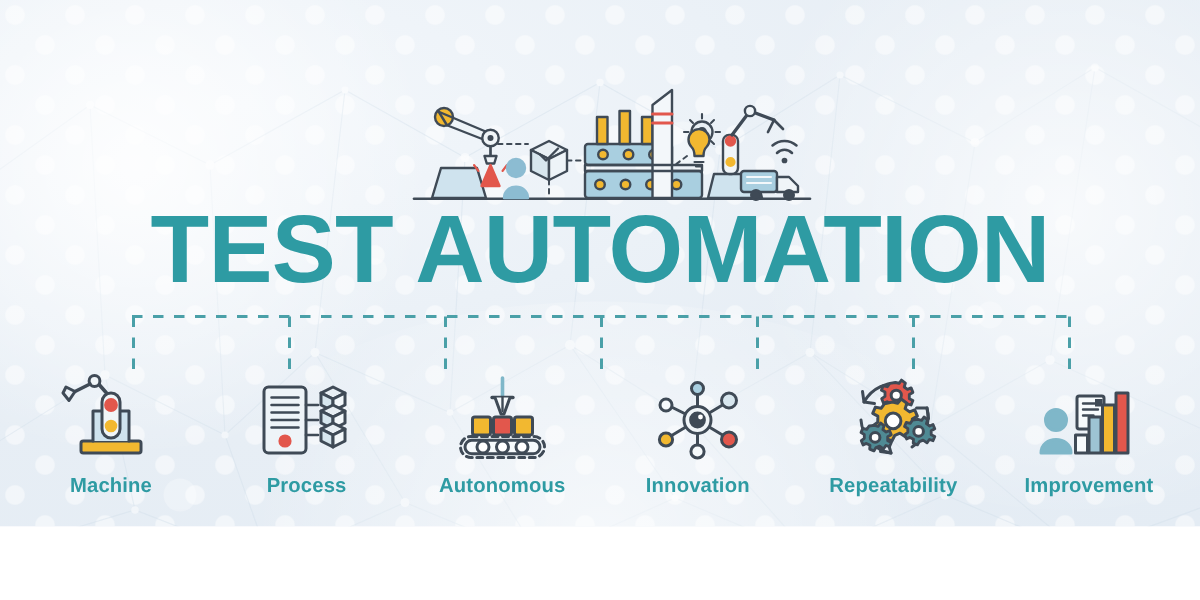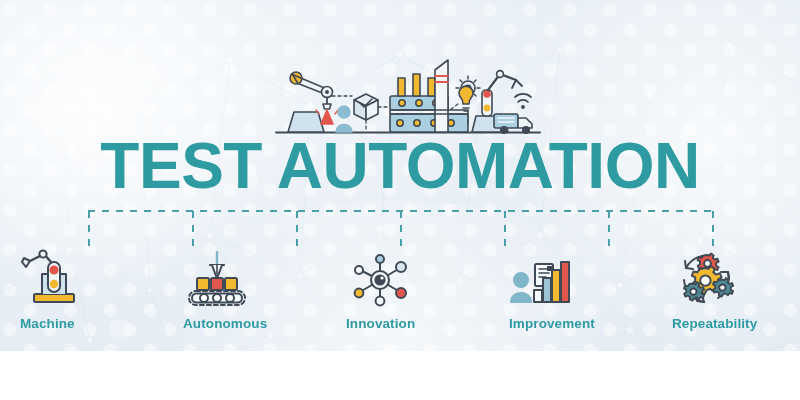--- a/index.html
+++ b/index.html
@@ -100,21 +100,21 @@
     width: 760px;
     height: 100px;
     display: flex;
     align-items: flex-start;
     justify-content: space-between;
   }
   .icon-cell {
     width: 108px;
     display: flex;
     flex-direction: column;
-    align-items: flex-start;
+    align-items: center;
   }
   .icon-art {
     width: 68px;
     height: 62px;
     display: block;
   }
   .icon-label {
     margin-top: 6px;
     font-size: 13.5px;
     font-weight: 700;
@@ -301,20 +301,43 @@
           <circle cx="34" cy="36" r="3.2" fill="#f2b830" stroke="#f2b830"></circle>
           <path d="M31 14 L24 6" stroke-width="2.4"></path>
           <circle cx="23" cy="6" r="3.6" fill="#f0f5f8"></circle>
           <path d="M20 8 L10 13" stroke-width="2.4"></path>
           <path d="M10 13 L4 10 M10 13 L6 19 M4 10 L2 14 M6 19 L2 14" stroke-width="2"></path>
         </g>
       </svg>
       <div class="icon-label">Machine</div>
     </div>
 
+    <div class="icon-cell">
+      <svg class="icon-art" viewBox="0 0 68 62">
+        <g stroke="#3f4a56" stroke-width="2" fill="none" stroke-linejoin="round" stroke-linecap="round">
+          <rect x="6" y="10" width="28" height="44" rx="3" fill="#eef4f8"></rect>
+          <path d="M11 17 h18 M11 22 h18 M11 27 h18 M11 32 h18 M11 37 h18" stroke-width="1.7"></path>
+          <circle cx="20" cy="46" r="3.4" fill="#e2574c" stroke="#e2574c"></circle>
+          <path d="M34 22 h8 M34 32 h8 M34 42 h8" stroke-width="1.8"></path>
+
+          <path d="M44 14 L52 10 L60 14 L52 18 Z" fill="#e8eff4"></path>
+          <path d="M44 14 L44 22 L52 26 L52 18 Z" fill="#d7e6ee"></path>
+          <path d="M52 18 L52 26 L60 22 L60 14 Z" fill="#f3f8fb"></path>
+
+          <path d="M44 26 L52 22 L60 26 L52 30 Z" fill="#e8eff4"></path>
+          <path d="M44 26 L44 34 L52 38 L52 30 Z" fill="#d7e6ee"></path>
+          <path d="M52 30 L52 38 L60 34 L60 26 Z" fill="#f3f8fb"></path>
+
+          <path d="M44 38 L52 34 L60 38 L52 42 Z" fill="#e8eff4"></path>
+          <path d="M44 38 L44 46 L52 50 L52 42 Z" fill="#d7e6ee"></path>
+          <path d="M52 42 L52 50 L60 46 L60 38 Z" fill="#f3f8fb"></path>
+        </g>
+      </svg>
+      <div class="icon-label">Process</div>
+    </div>
 
     <div class="icon-cell">
       <svg class="icon-art" viewBox="0 0 68 62">
         <g stroke="#3f4a56" stroke-width="2" fill="none" stroke-linejoin="round" stroke-linecap="round">
 
           <path d="M34 4 L34 16" stroke="#7fb7c9" stroke-width="2.4"></path>
           <path d="M27 17 L41 17" stroke-width="2.2"></path>
           <path d="M29 17 L33 28 L35 28 L39 17" fill="#f6fafc"></path>
           <path d="M34 17 L34 26" stroke-width="1.6"></path>
 
@@ -348,40 +371,20 @@
         </g>
       </svg>
       <div class="icon-label">Innovation</div>
     </div>
 
 
     <div class="icon-cell">
       <svg class="icon-art" viewBox="0 0 68 62">
         <g stroke="#3f4a56" stroke-width="2" fill="none" stroke-linejoin="round" stroke-linecap="round">
 
-          <circle cx="12" cy="32" r="7" fill="#7fb7c9" stroke="#7fb7c9"></circle>
-          <path d="M2 54 C2 42, 22 42, 22 54 Z" fill="#7fb7c9" stroke="#7fb7c9"></path>
-
-          <rect x="26" y="16" width="18" height="22" rx="1.5" fill="#f6fafc"></rect>
-          <path d="M30 21 h10 M30 25 h10 M30 29 h7" stroke-width="1.6"></path>
-          <rect x="38" y="18" width="5" height="5" fill="#3f4a56" stroke="none"></rect>
-
-          <rect x="25" y="42" width="8" height="12" fill="#f6fafc"></rect>
-          <rect x="34" y="30" width="8" height="24" fill="#9dc4d4"></rect>
-          <rect x="43" y="22" width="8" height="32" fill="#f2b830"></rect>
-          <rect x="52" y="14" width="8" height="40" fill="#e2574c"></rect>
-        </g>
-      </svg>
-      <div class="icon-label">Improvement</div>
-    </div>
-
-    <div class="icon-cell">
-      <svg class="icon-art" viewBox="0 0 68 62">
-        <g stroke="#3f4a56" stroke-width="2" fill="none" stroke-linejoin="round" stroke-linecap="round">
-
           <path d="M14 20 A24 24 0 0 1 40 8" stroke-dasharray="0"></path>
           <path d="M14 20 L13 13 M14 20 L21 21"></path>
           <path d="M56 24 A24 24 0 0 1 46 50"></path>
           <path d="M56 24 L57 31 M56 24 L49 24"></path>
           <path d="M12 32 A24 24 0 0 0 32 54"></path>
           <path d="M32 54 L25 53 M32 54 L30 47"></path>
 
           <g transform="translate(35,16)">
             <path d="M0 -9 L2.4 -8.4 L4 -10.6 L6.6 -8.6 L5.8 -6 L8 -4.4 L10.4 -5.4 L11.6 -2.4 L9.2 -1 L9.2 1.8 L11.6 3 L10.4 6 L7.8 5.2 L6 7.4 L3.4 5.6 L1 6.6 L-0.4 9 L-3.4 7.8 L-3.2 5 L-5.6 3.8 L-8 4.8 L-9.2 1.8 L-7 0.2 L-7 -2.6 L-9.4 -3.8 L-8.2 -6.8 L-5.4 -6.2 L-3.8 -8.4 Z" fill="#e2574c" stroke="#3f4a56" stroke-width="1.9"></path>
             <circle cx="0.5" cy="-0.5" r="3.4" fill="#ffffff"></circle>
@@ -399,14 +402,34 @@
 
           <g transform="translate(50,40)">
             <path d="M0 -8.4 L2.4 -7.8 L4 -10 L6.4 -8.2 L5.6 -5.6 L7.8 -4 L10 -5 L11.2 -2.2 L8.8 -0.8 L8.8 1.8 L11.2 3 L10 5.8 L7.6 5 L6 7.2 L3.4 5.4 L1 6.4 L-0.4 8.6 L-3.2 7.4 L-3 4.8 L-5.4 3.6 L-7.6 4.6 L-8.8 1.8 L-6.8 0.2 L-6.8 -2.4 L-9 -3.6 L-7.8 -6.4 L-5.2 -5.8 L-3.6 -8 Z" fill="#4f8a94" stroke="#3f4a56" stroke-width="1.9"></path>
             <circle cx="0.4" cy="-0.4" r="3.2" fill="#ffffff"></circle>
           </g>
         </g>
       </svg>
       <div class="icon-label">Repeatability</div>
     </div>
 
+    <div class="icon-cell">
+      <svg class="icon-art" viewBox="0 0 68 62">
+        <g stroke="#3f4a56" stroke-width="2" fill="none" stroke-linejoin="round" stroke-linecap="round">
+
+          <circle cx="12" cy="32" r="7" fill="#7fb7c9" stroke="#7fb7c9"></circle>
+          <path d="M2 54 C2 42, 22 42, 22 54 Z" fill="#7fb7c9" stroke="#7fb7c9"></path>
+
+          <rect x="26" y="16" width="18" height="22" rx="1.5" fill="#f6fafc"></rect>
+          <path d="M30 21 h10 M30 25 h10 M30 29 h7" stroke-width="1.6"></path>
+          <rect x="38" y="18" width="5" height="5" fill="#3f4a56" stroke="none"></rect>
+
+          <rect x="25" y="42" width="8" height="12" fill="#f6fafc"></rect>
+          <rect x="34" y="30" width="8" height="24" fill="#9dc4d4"></rect>
+          <rect x="43" y="22" width="8" height="32" fill="#f2b830"></rect>
+          <rect x="52" y="14" width="8" height="40" fill="#e2574c"></rect>
+        </g>
+      </svg>
+      <div class="icon-label">Improvement</div>
+    </div>
+
   </div>
 </div>
 
 </body></html>

